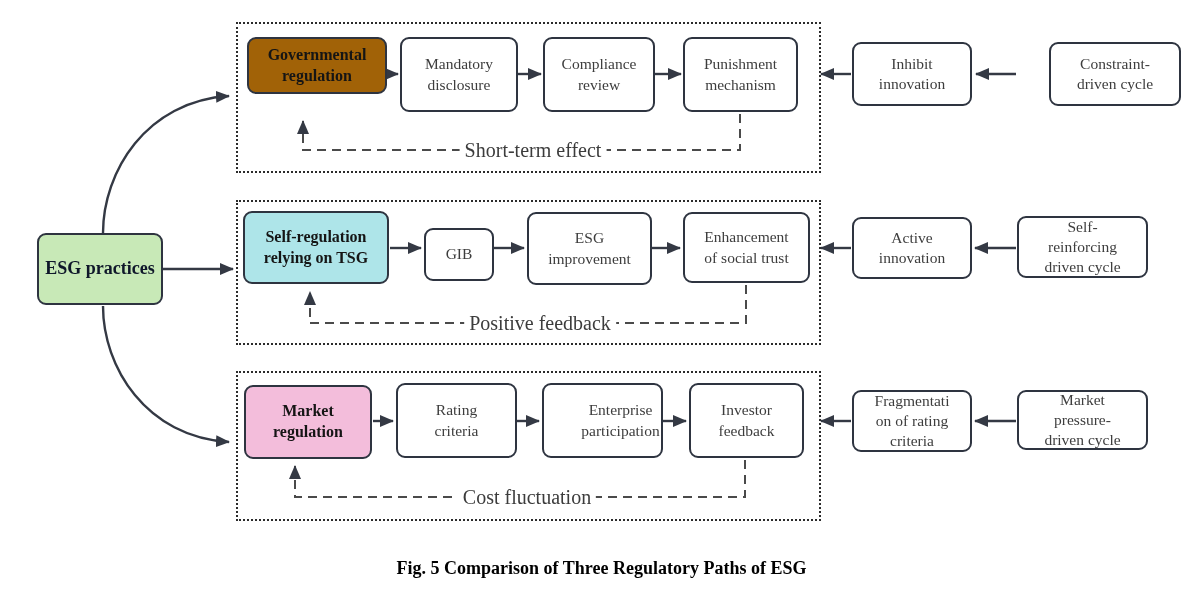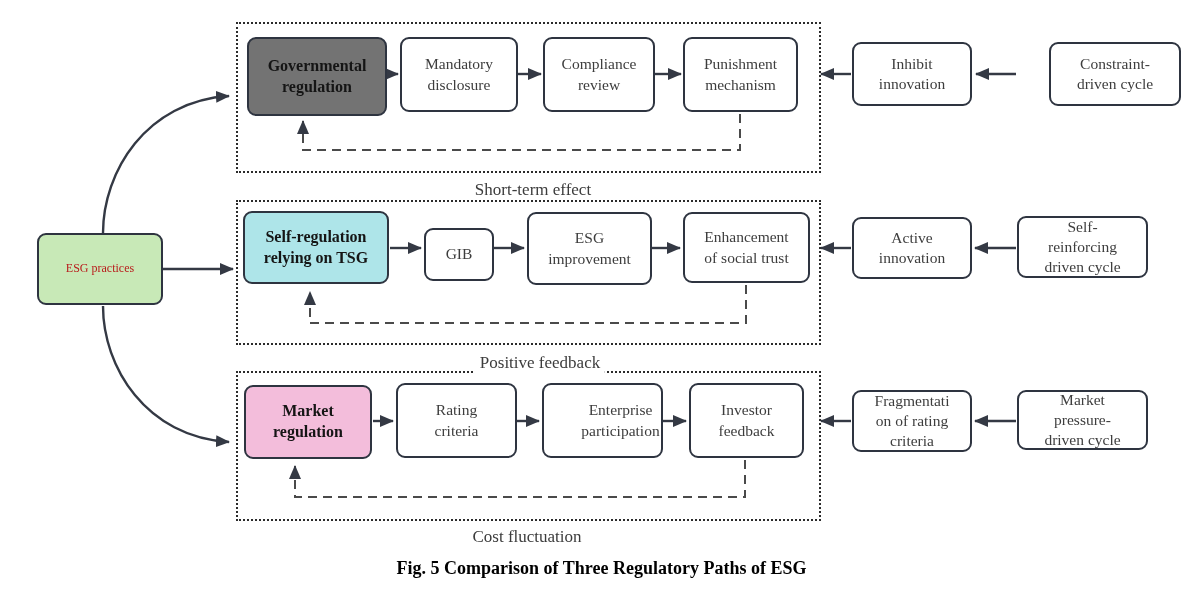--- a/index.html
+++ b/index.html
@@ -11,24 +11,24 @@
   .dotted{
     position:absolute;border:2px dotted #2b2b2b;background:transparent;z-index:0;
   }
   .box{
     position:absolute;display:flex;align-items:center;justify-content:center;
     text-align:center;border:2.5px solid #2e3440;border-radius:9px;background:#ffffff;
     color:#3d3d3d;font-size:15.5px;line-height:1.3;z-index:2;box-sizing:border-box;
     white-space:pre-line;
   }
   .box.head{font-weight:bold;color:#151515;font-size:16px;}
-  .box.root{font-weight:normal;color:#b91c1c;font-size:12px;}
+  .box.root{font-weight:bold;color:#0f172a;font-size:18px;}
   .fb-label{
     position:absolute;transform:translate(-50%,-50%);background:#ffffff;
-    padding:0 5px;font-size:17px;color:#3c3c3c;z-index:3;white-space:nowrap;margin-top:40px;
+    padding:0 5px;font-size:20px;color:#3c3c3c;z-index:3;white-space:nowrap;
   }
   .caption{
     position:absolute;left:0;right:0;top:558px;text-align:center;
     font-weight:bold;font-size:18px;color:#000;z-index:3;
   }
 </style>
 </head>
 <body>
 
 <div class="canvas">
@@ -68,21 +68,21 @@
 
     <path d="M740,114 L740,150 L303,150 L303,121" fill="none" stroke="#4a4a4a" stroke-width="2" stroke-dasharray="9,6" marker-end="url(#ah)"></path>
     <path d="M746,285 L746,323 L310,323 L310,292" fill="none" stroke="#4a4a4a" stroke-width="2" stroke-dasharray="9,6" marker-end="url(#ah)"></path>
     <path d="M745,460 L745,497 L295,497 L295,466" fill="none" stroke="#4a4a4a" stroke-width="2" stroke-dasharray="9,6" marker-end="url(#ah)"></path>
   </svg>
 
   <div class="box root" style="left: 37px; top: 233px; width: 126px; height: 72px; background-color: rgb(200, 233, 183);">
     <span>ESG practices</span>
   </div>
 
-  <div class="box head" style="left: 247px; top: 37px; width: 140px; height: 79px; background-color: #737373;">
+  <div class="box head" style="left: 247px; top: 37px; width: 140px; height: 57px; background-color: #a16207;">
     <span>Governmental
 regulation</span>
   </div>
   <div class="box" style="left:400px;top:37px;width:118px;height:75px;">
     <span>Mandatory
 disclosure</span>
   </div>
   <div class="box" style="left:683px;top:37px;width:115px;height:75px;">
     <span>Punishment
 mechanism</span>

